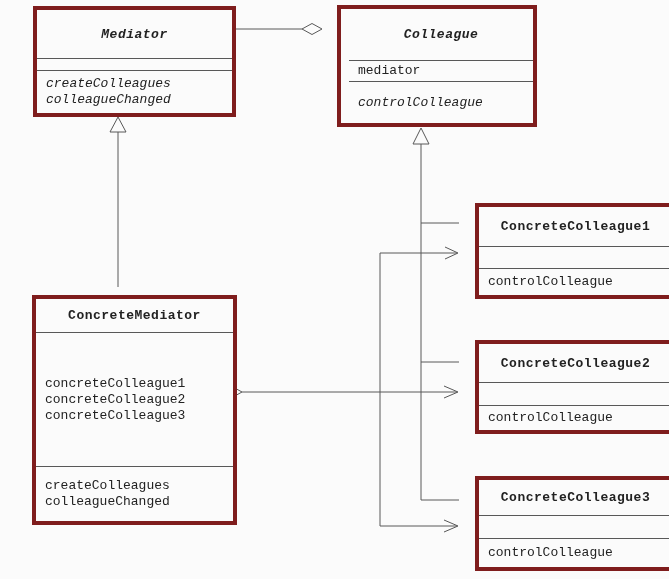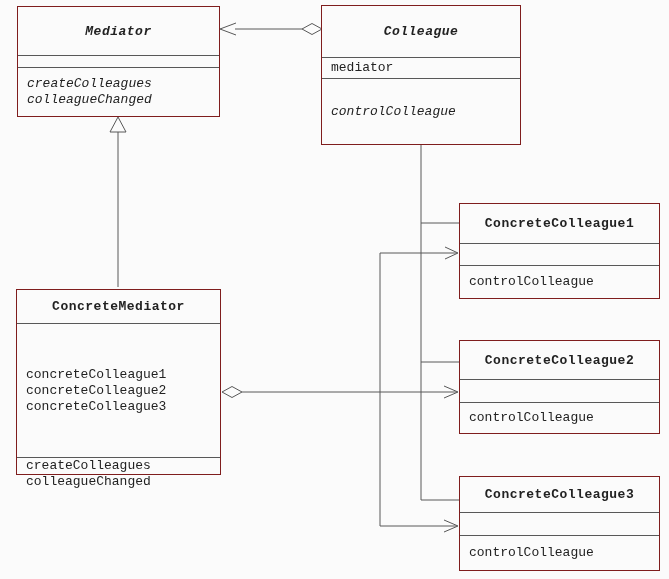--- a/index.html
+++ b/index.html
@@ -18,24 +18,25 @@
   }
   #connectors {
     position: absolute;
     left: 0; top: 0;
     width: 669px; height: 579px;
     pointer-events: none;
   }
   .uml-class {
     position: absolute;
     box-sizing: border-box;
-    border: 1px solid #7f1d1d;
+    border: 4px solid #7f1d1d;
     background: #fbfbfb;
     display: flex;
     flex-direction: column;
+    margin-left: 16px;
   }
   .c-title {
     box-sizing: border-box;
     display: flex;
     align-items: center;
     justify-content: center;
     font-weight: bold;
     font-size: 13px;
     letter-spacing: 0.5px;
     flex: 0 0 auto;
@@ -95,31 +96,31 @@
 
   <div class="uml-class" style="left:17px; top:6px; width:203px; height:111px;">
     <div class="c-title abstract" style="height:48px;">Mediator</div>
     <div class="c-attrs" style="height:12px;"></div>
     <div class="c-methods">
       <div class="member italic">createColleagues</div>
       <div class="member italic">colleagueChanged</div>
     </div>
   </div>
 
-  <div class="uml-class" style="left:321px; top:5px; width:200px; height:140px;">
+  <div class="uml-class" style="left:321px; top:5px; width:200px; height:122px;padding-left:8px;">
     <div class="c-title abstract" style="height:51px;">Colleague</div>
     <div class="c-attrs" style="height:21px;">
       <div class="member">mediator</div>
     </div>
     <div class="c-methods">
       <div class="member italic">controlColleague</div>
     </div>
   </div>
 
-  <div class="uml-class" style="left:16px; top:289px; width:205px; height:186px;">
+  <div class="uml-class" style="left:16px; top:295px; width:205px; height:230px;">
     <div class="c-title" style="height:33px;">ConcreteMediator</div>
     <div class="c-attrs" style="height:134px;">
       <div class="member">concreteColleague1</div>
       <div class="member">concreteColleague2</div>
       <div class="member">concreteColleague3</div>
     </div>
     <div class="c-methods">
       <div class="member">createColleagues</div>
       <div class="member">colleagueChanged</div>
     </div>

